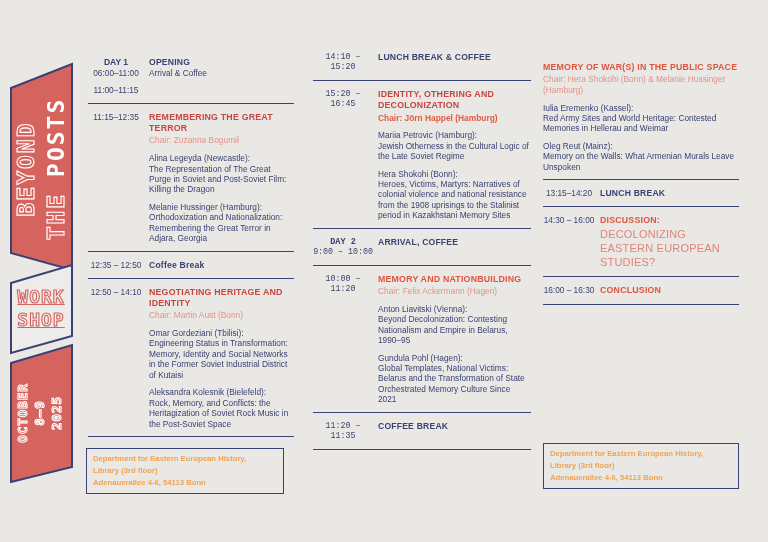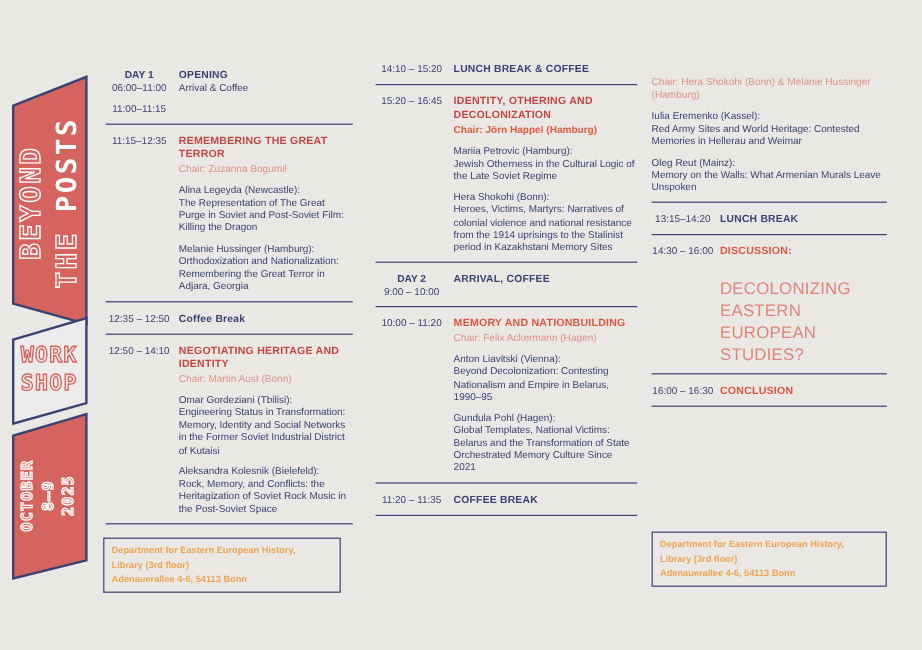--- a/index.html
+++ b/index.html
@@ -8,45 +8,45 @@
     background:#e9e8e5;
     font-family:"Liberation Sans", sans-serif;
     color:#3a4273;
   }
   .poster{position:absolute;inset:0;}
 
   
   .banner-svg{position:absolute;left:6px;top:55px;width:78px;height:435px;}
   .bt{position:absolute;font-family:"DejaVu Sans Mono", monospace;text-align:center;transform-origin:center;}
   .outline-w{-webkit-text-stroke:1.1px #ffffff;color:transparent;}
-  .outline-r{-webkit-text-stroke:1.1px #d6645e;color:transparent;}
+  .outline-r{-webkit-text-stroke:1.1px #d6645e;color:transparent;text-decoration:underline;}
   .solid-w{color:#ffffff;-webkit-text-stroke:0;font-weight:bold;}
   .bt1{left:-57px;top:137px;width:202px;height:64px;transform:rotate(-90deg);
        font-size:23px;letter-spacing:2px;line-height:1.3;font-weight:bold;}
   .bt2{left:10px;top:286px;width:62px;font-size:18px;line-height:1.25;letter-spacing:1px;font-weight:bold;}
   .bt3{left:-19px;top:387px;width:120px;height:52px;transform:rotate(-90deg);
        font-size:12.5px;line-height:1.35;letter-spacing:1px;font-weight:bold;}
 
   
   .col{position:absolute;}
   #c1{left:88px;top:57px;width:206px;}
   #c2{left:313px;top:52px;width:218px;}
   #c3{left:543px;top:62px;width:196px;}
   .row{display:flex;gap:5px;margin-bottom:7px;}
   .tcell{flex:0 0 56px;text-align:center;font-size:8.3px;line-height:1.25;}
-  #c2 .tcell{flex:0 0 60px;}
+  #c2 .tcell{flex:0 0 60px;font-family:Liberation Mono, monospace;}
   #c3 .tcell{flex:0 0 52px;}
   .day{font-weight:bold;font-size:8.5px;}
   .content{flex:1;font-size:8.3px;line-height:1.26;}
   .h-navy{font-weight:bold;font-size:8.6px;letter-spacing:.2px;}
   .h-red{font-weight:bold;color:#c64541;font-size:8.8px;line-height:1.3;letter-spacing:.2px;}
   .h-bright{color:#e0543e;}
   .chair{color:#e29288;font-size:8.4px;margin-top:1px;}
   .chair-bold{color:#e55b3e;font-weight:bold;}
-  .sub-red{color:#e08579;font-size:14px;line-height:1.3;letter-spacing:.2px;margin-top:16px;}
+  .sub-red{color:#e08579;font-size:11px;line-height:1.3;letter-spacing:.2px;}
   .talk{margin-top:7px;}
   .divider{border-top:1.4px solid #3a4273;margin:6px 0 8px 0;}
 
   
   .note-box{position:absolute;border:1.5px solid #3a4273;background:transparent;
     color:#f0a452;font-size:7.7px;line-height:1.55;padding:4px 6px;font-weight:bold;}
   #nb1{left:86px;top:448px;width:184px;}
   #nb2{left:543px;top:443px;width:182px;}
 </style>
 </head>
@@ -168,21 +168,21 @@
       </div>
       <div class="content">
         <div class="h-red">IDENTITY, OTHERING AND DECOLONIZATION</div>
         <div class="chair chair-bold">Chair: Jörn Happel (Hamburg)</div>
         <div class="talk">
           <div>Mariia Petrovic (Hamburg):</div>
           <div>Jewish Otherness in the Cultural Logic of the Late Soviet Regime</div>
         </div>
         <div class="talk">
           <div>Hera Shokohi (Bonn):</div>
-          <div>Heroes, Victims, Martyrs: Narratives of colonial violence and national resistance from the 1914 uprisings to the Stalinist period in Kazakhstani Memory Sites</div>
+          <div>Heroes, Victims, Martyrs: Narratives of colonial violence and national resistance from the 1908 uprisings to the Stalinist period in Kazakhstani Memory Sites</div>
         </div>
       </div>
     </div>
 
     <div class="divider"></div>
 
     <div class="row">
       <div class="tcell">
         <div class="day">DAY 2</div>
         <div class="time">9:00 – 10:00</div>
@@ -223,20 +223,21 @@
       </div>
     </div>
 
     <div class="divider"></div>
   </div>
 
   <div class="col" id="c3">
 
     <div class="row">
       <div class="content">
+        <div class="h-red h-bright">MEMORY OF WAR(S) IN THE PUBLIC SPACE</div>
         <div class="chair">Chair: Hera Shokohi (Bonn) &amp; Melanie Hussinger (Hamburg)</div>
         <div class="talk">
           <div>Iulia Eremenko (Kassel):</div>
           <div>Red Army Sites and World Heritage: Contested Memories in Hellerau and Weimar</div>
         </div>
         <div class="talk">
           <div>Oleg Reut (Mainz):</div>
           <div>Memory on the Walls: What Armenian Murals Leave Unspoken</div>
         </div>
       </div>

